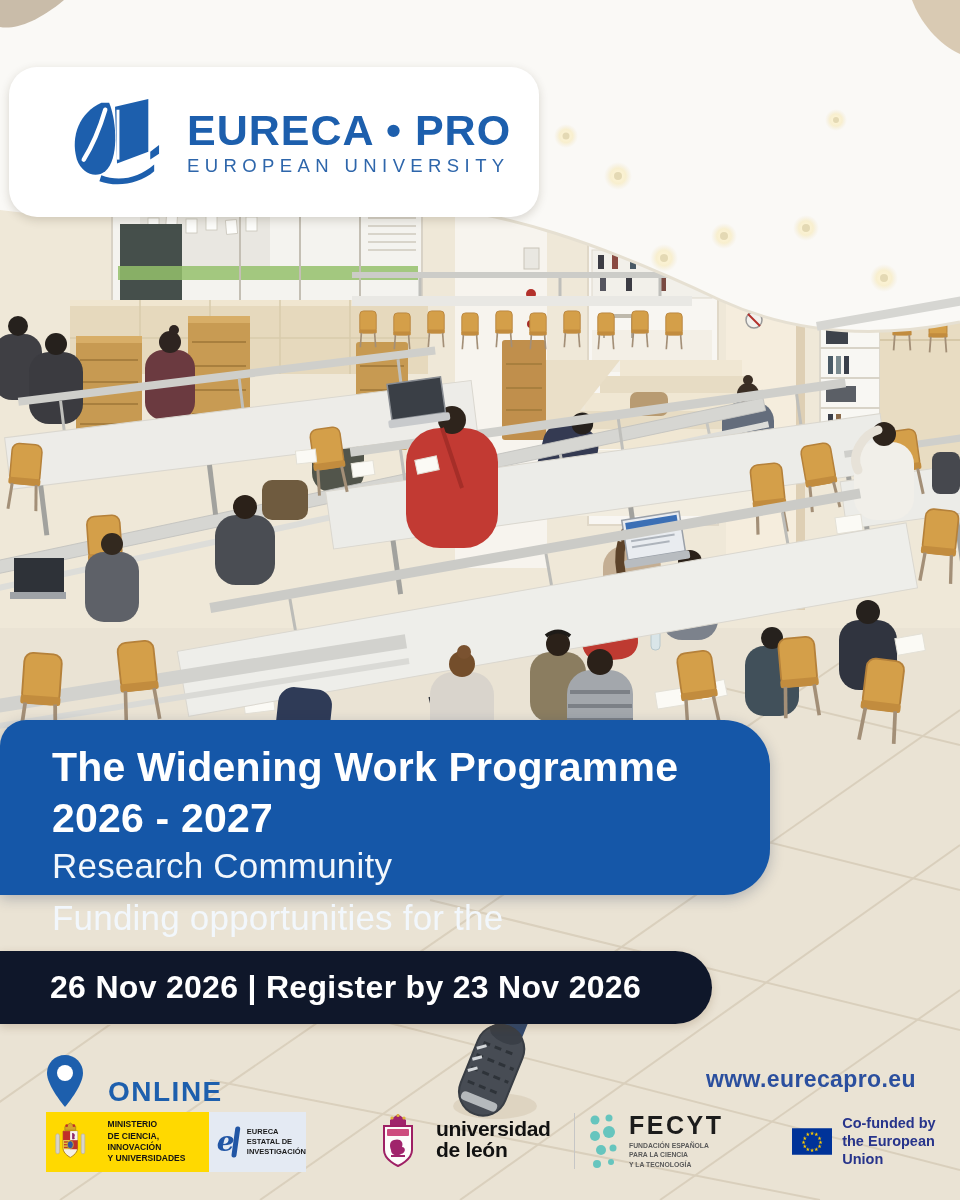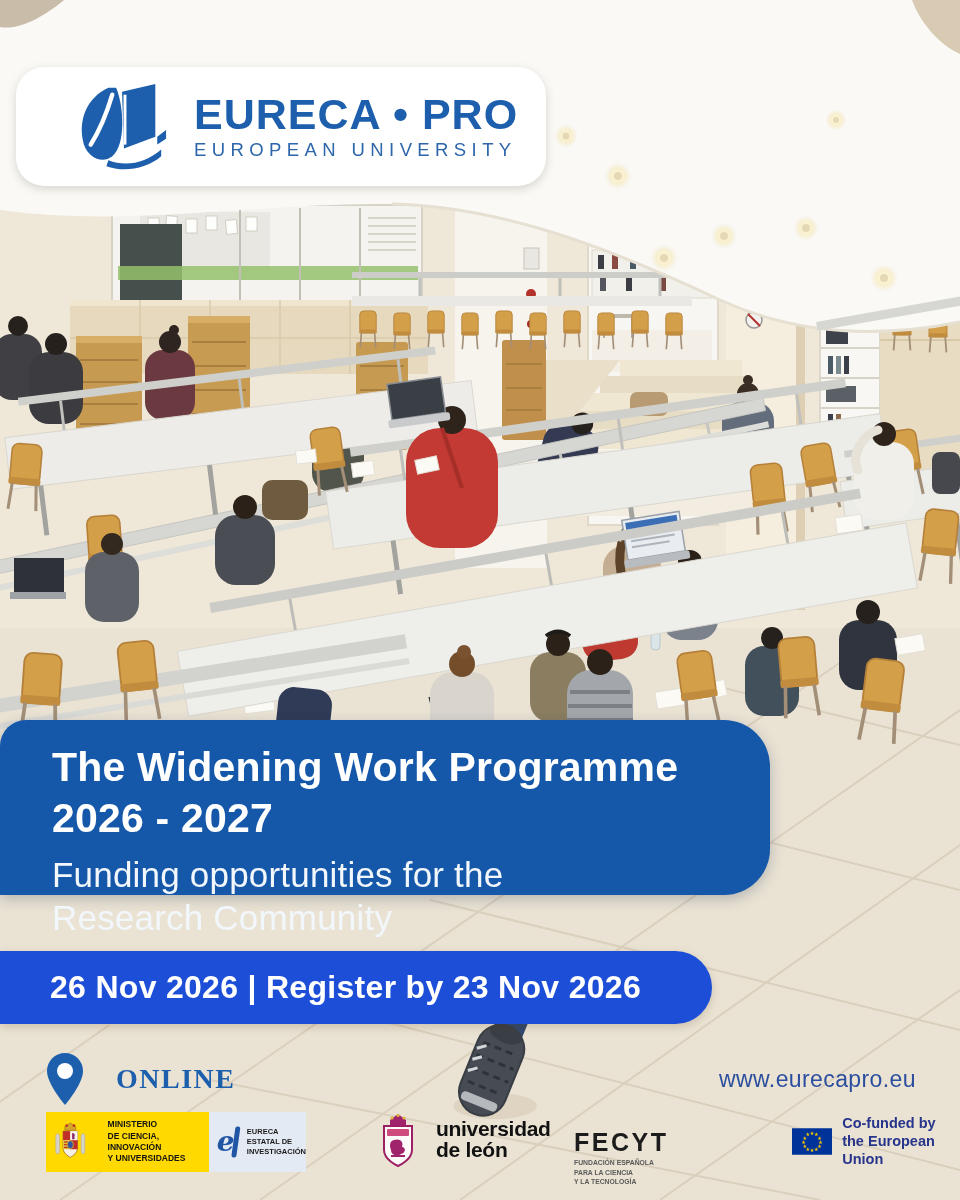--- a/index.html
+++ b/index.html
@@ -1,54 +1,54 @@
 <!DOCTYPE html>
 <html><head>
 <meta charset="utf-8">
 <style>
   html,body{margin:0;padding:0;background:#222;}
   .poster{position:relative;width:960px;height:1200px;overflow:hidden;
     font-family:"Liberation Sans",sans-serif;background:#EAE3D4;}
   .photo{position:absolute;inset:0;width:960px;height:1200px;display:block;}
 
   
-  .logo-card{position:absolute;left:16px;top:67px;width:530px;height:119px;background:#fff;
+  .logo-card{position:absolute;left:9px;top:67px;width:530px;height:150px;background:#fff;
     border-radius:28px;box-shadow:0 3px 10px rgba(60,50,30,.18);
     display:flex;align-items:center;padding-left:56px;box-sizing:border-box;gap:18px;}
   .logo-mark{width:104px;height:90px;flex:0 0 auto;}
   .logo-main{font-size:43px;font-weight:800;color:#1D5FAD;letter-spacing:1px;line-height:1;}
   .logo-sub{font-size:18.5px;font-weight:500;color:#2E66AB;letter-spacing:5.4px;margin-top:5px;line-height:1;}
 
   
   .title-banner{position:absolute;left:0;top:720px;width:770px;height:175px;background:#1557A8;
     border-radius:26px 46px 46px 0;box-sizing:border-box;padding:22px 28px 0 52px;color:#fff;
     box-shadow:0 4px 14px rgba(20,40,80,.25);}
   .title-line{font-size:41px;font-weight:800;line-height:1.24;letter-spacing:.2px;}
   .subtitle-line{font-size:35px;font-weight:400;line-height:1.23;color:#F2F7FC;letter-spacing:.2px;}
   .subtitle-line.first{margin-top:9px;}
 
   
-  .date-banner{position:absolute;left:0;top:951px;width:712px;height:73px;background:#1d4ed8;
+  .date-banner{position:absolute;left:0;top:951px;width:712px;height:73px;background:#0f172a;
     border-radius:0 40px 40px 0;display:flex;align-items:center;box-sizing:border-box;
     padding-left:50px;color:#fff;font-size:32px;font-weight:600;letter-spacing:.3px;
     box-shadow:0 3px 10px rgba(90,50,10,.2);}
 
   
-  .online-row{position:absolute;left:46px;top:1050px;height:58px;display:flex;align-items:center;gap:32px;font-family:Liberation Serif, serif;}
+  .online-row{position:absolute;left:46px;top:1050px;height:58px;display:flex;align-items:flex-end;gap:24px;}
   .online-label{font-size:28px;font-weight:800;color:#1D5FAD;letter-spacing:1.5px;}
-  .website{position:absolute;right:44px;top:1066px;font-size:23px;font-weight:400;color:#2B4F9E;letter-spacing:.4px;}
+  .website{position:absolute;right:44px;top:1066px;font-size:23px;font-weight:700;color:#2B4F9E;letter-spacing:.4px;}
 
   .lg{position:absolute;display:flex;align-items:center;box-sizing:border-box;}
   .lg-min{left:46px;top:1112px;width:163px;height:60px;background:#FFD900;padding:0 4px 0 8px;gap:21px;}
   .lg-min .t{font-size:8.5px;font-weight:700;color:#141414;line-height:1.35;}
   .lg-aei{left:209px;top:1112px;width:97px;height:60px;background:#E4EAF3;padding-left:7px;gap:6px;}
   .lg-aei .t{font-size:7.5px;font-weight:700;color:#1A1A1A;line-height:1.35;}
   .lg-ule{left:376px;top:1110px;gap:16px;height:60px;}
   .lg-ule .t{font-size:21px;font-weight:700;color:#111;line-height:.98;letter-spacing:-.3px;}
-  .lg-fecyt{left:574px;top:1110px;gap:10px;height:62px;flex-direction:column;}
+  .lg-fecyt{left:574px;top:1110px;gap:10px;height:62px;}
   .fecyt-div{width:1px;height:56px;background:#C6C6C6;}
   .fecyt-name{font-size:25px;font-weight:600;color:#1C1C1C;letter-spacing:2.5px;line-height:1;}
   .fecyt-sub{font-size:6.8px;font-weight:700;color:#5A5A5A;line-height:1.4;margin-top:3px;}
   .lg-eu{left:792px;top:1118px;gap:10px;height:46px;}
   .lg-eu .t{font-size:14.5px;font-weight:800;color:#27348B;line-height:1.25;}
 </style>
 </head>
 <body>
 
 <div class="poster">
@@ -549,22 +549,22 @@
     </svg>
     <div class="logo-text-col">
       <div class="logo-main">EURECA • PRO</div>
       <div class="logo-sub">EUROPEAN UNIVERSITY</div>
     </div>
   </div>
 
   <div class="title-banner">
     <div class="title-line">The Widening Work Programme</div>
     <div class="title-line">2026 - 2027</div>
+    <div class="subtitle-line">Research Community</div>
     <div class="subtitle-line first">Funding opportunities for the</div>
-    <div class="subtitle-line">Research Community</div>
   </div>
 
   <div class="date-banner">
     <span>26 Nov 2026 | Register by 23 Nov 2026</span>
   </div>
 
   <div class="online-row">
     <svg width="38" height="54" viewBox="0 0 38 54">
       <path d="M19,1 C9,1 1,9 1,19 C1,32 19,53 19,53 C19,53 37,32 37,19 C37,9 29,1 19,1 Z" fill="#1D5FAD"></path>
       <circle cx="19" cy="19" r="8" fill="#FFFFFF"></circle>

